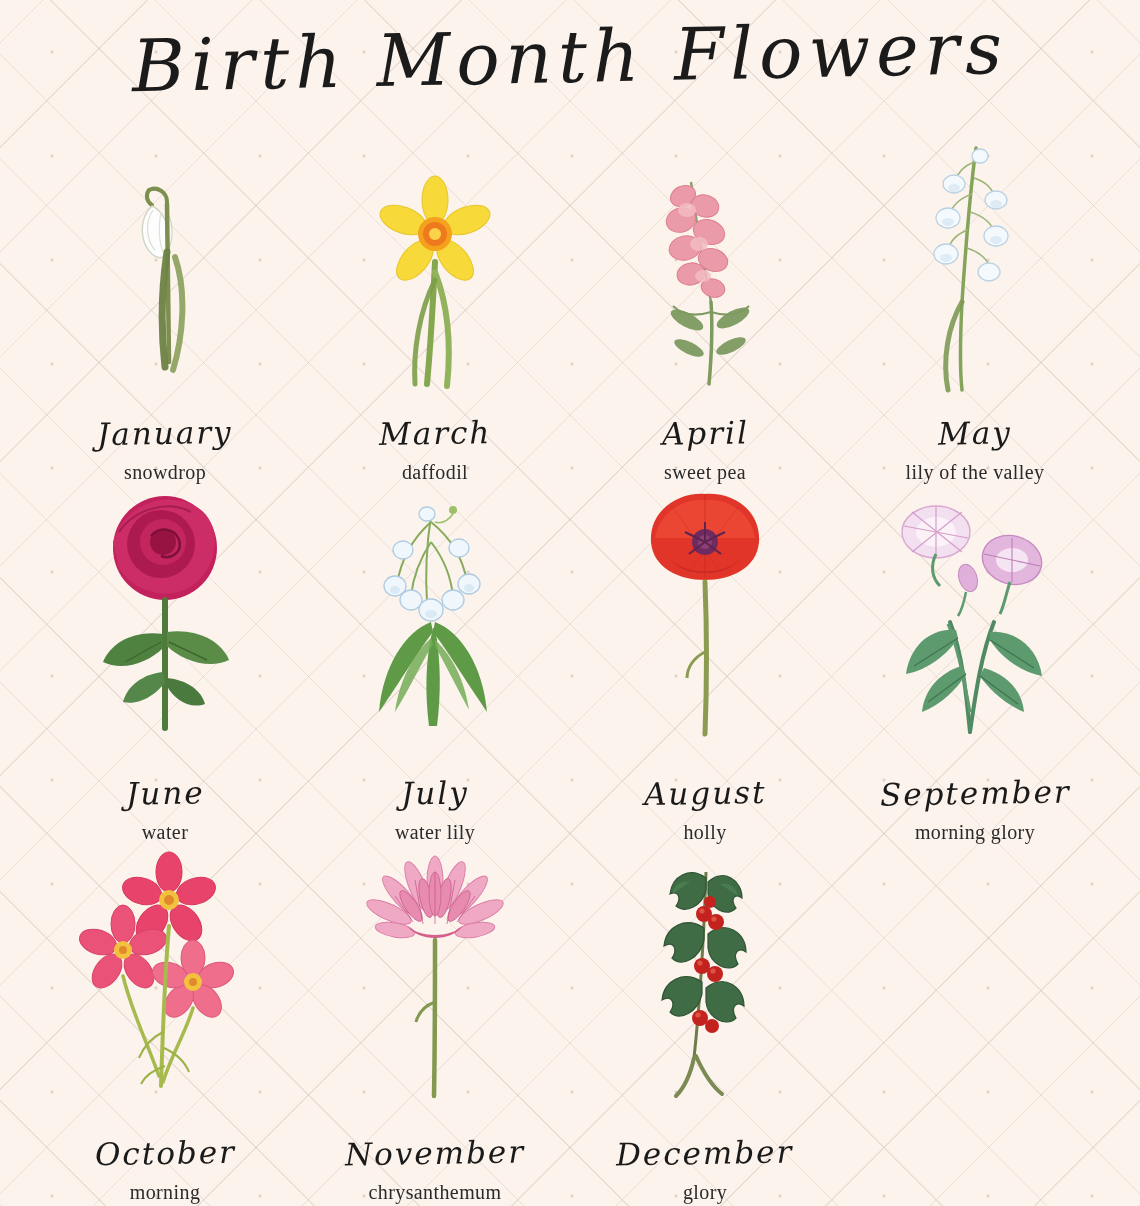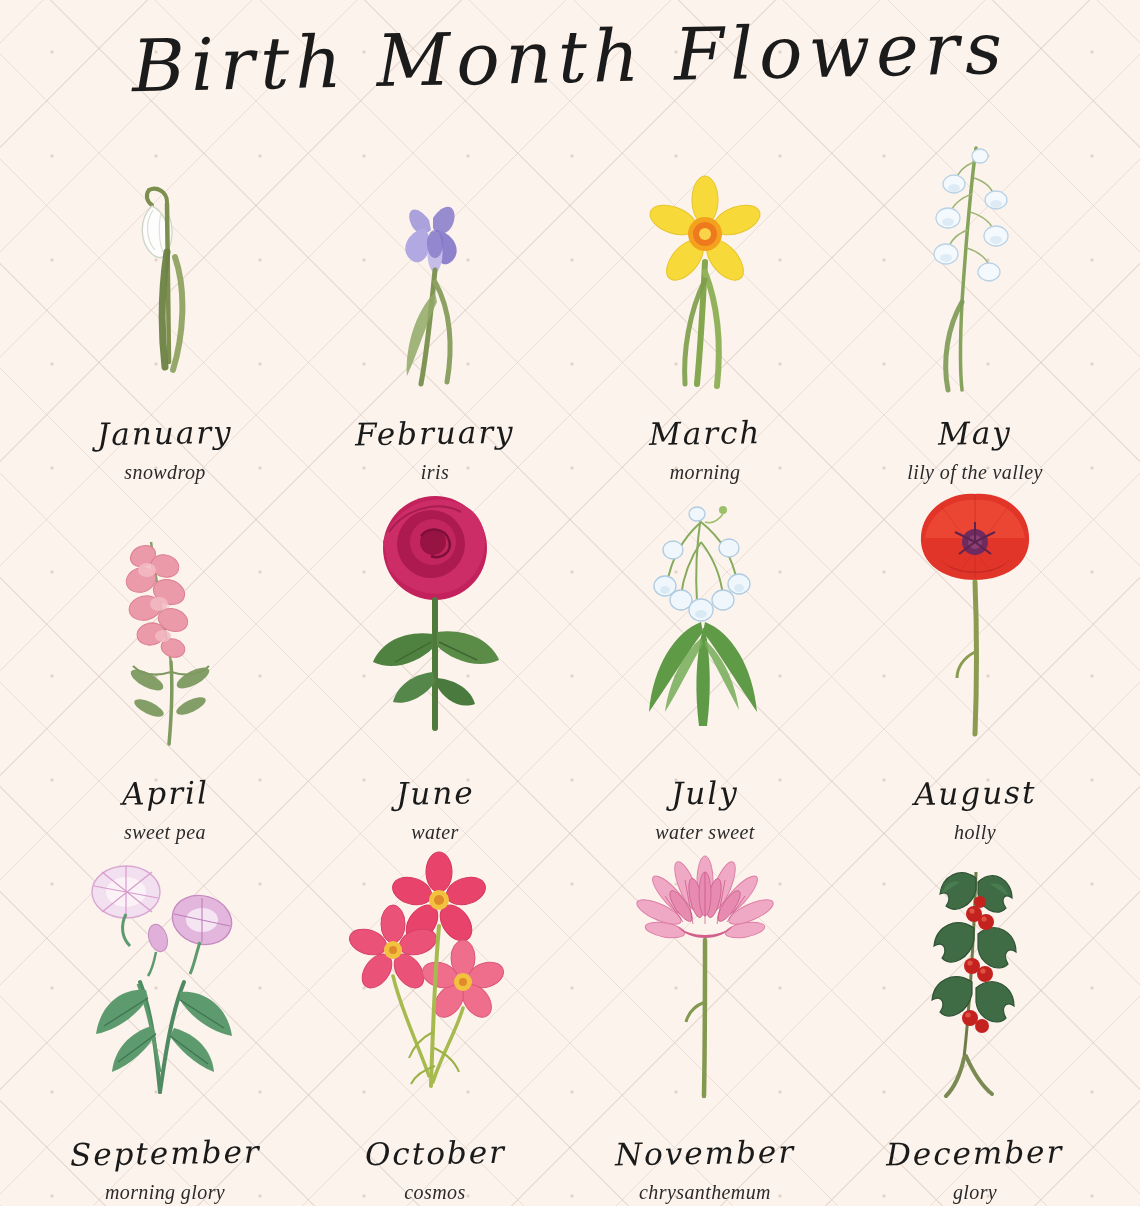--- a/index.html
+++ b/index.html
@@ -89,21 +89,20 @@
     font-style: italic;
     font-size: 31px;
     letter-spacing: 2px;
     color: #1a1a1a;
     line-height: 1.0;
     margin-bottom: 12px;
     transform: rotate(-1deg);
   }
   .flower-name {
     font-family: "Liberation Serif", serif;
-    font-style: italic;
     font-size: 20px;
     color: #2a2a2a;
     letter-spacing: 0.4px;
   }
 </style>
 </head>
 <body>
 
 <div id="page">
   <div id="lattice"></div>
@@ -124,37 +123,20 @@
           <path d="M70 46 C78 58 80 76 72 90" fill="#f7f9f4" stroke="#cfd6c6" stroke-width="1.2"></path>
           <path d="M72 42 L74 200" stroke="#7d8f4e" stroke-width="4.5" fill="none" stroke-linecap="round"></path>
           <path d="M72 90 C66 130 66 170 70 205" stroke="#6d8244" stroke-width="7" fill="none" stroke-linecap="round" opacity="0.95"></path>
           <path d="M80 95 C92 130 88 175 78 208" stroke="#8aa05c" stroke-width="6" fill="none" stroke-linecap="round" opacity="0.9"></path>
         </svg>
       </div>
       <div class="month">January</div>
       <div class="flower-name">snowdrop</div>
     </div>
 
-    <div class="cell">
-      <div class="art">
-        <svg width="160" height="250" viewBox="0 0 160 250">
-          <path d="M74 58 C60 40 50 48 56 62 C60 72 70 74 76 68 Z" fill="#a79ddb" opacity="0.95"></path>
-          <path d="M78 56 C92 36 104 46 98 62 C93 74 82 74 78 66 Z" fill="#9186cf" opacity="0.95"></path>
-          <path d="M70 66 C52 70 44 88 56 98 C66 106 76 92 76 78 Z" fill="#b3a9e2"></path>
-          <path d="M82 68 C100 72 108 90 96 100 C86 108 78 94 80 80 Z" fill="#8e82cc"></path>
-          <path d="M76 70 C70 90 72 106 80 112 C88 106 90 88 84 70 Z" fill="#c6bde9"></path>
-          <ellipse cx="80" cy="82" rx="8" ry="14" fill="#7e71c3" opacity="0.7"></ellipse>
-          <path d="M80 108 C76 150 72 190 66 222" stroke="#7f9455" stroke-width="5" fill="none" stroke-linecap="round"></path>
-          <path d="M80 120 C96 148 98 186 92 220" stroke="#8ca162" stroke-width="5" fill="none" stroke-linecap="round"></path>
-          <path d="M80 130 C60 150 50 186 52 214 C62 192 72 160 82 140 Z" fill="#90a866" opacity="0.85"></path>
-        </svg>
-      </div>
-      <div class="month">February</div>
-      <div class="flower-name">iris</div>
-    </div>
 
     <div class="cell">
       <div class="art">
         <svg width="160" height="250" viewBox="0 0 160 250">
           <g transform="translate(80,72)">
             <g fill="#f7d93a" stroke="#e7c528" stroke-width="1">
               <ellipse cx="0" cy="-34" rx="13" ry="24"></ellipse>
               <ellipse cx="32" cy="-14" rx="13" ry="24" transform="rotate(70 32 -14)"></ellipse>
               <ellipse cx="20" cy="26" rx="13" ry="24" transform="rotate(140 20 26)"></ellipse>
               <ellipse cx="-20" cy="26" rx="13" ry="24" transform="rotate(-140 -20 26)"></ellipse>
@@ -163,56 +145,21 @@
             <circle cx="0" cy="0" r="17" fill="#f4a11e"></circle>
             <circle cx="0" cy="0" r="12" fill="#ef7a1d"></circle>
             <circle cx="0" cy="0" r="6" fill="#fbd34a"></circle>
           </g>
           <path d="M80 100 C78 140 76 180 72 222" stroke="#85a84f" stroke-width="6" fill="none" stroke-linecap="round"></path>
           <path d="M80 110 C94 146 96 186 92 224" stroke="#93b25c" stroke-width="6" fill="none" stroke-linecap="round"></path>
           <path d="M80 118 C64 150 58 190 60 222" stroke="#7c9d49" stroke-width="5" fill="none" stroke-linecap="round" opacity="0.9"></path>
         </svg>
       </div>
       <div class="month">March</div>
-      <div class="flower-name">morning</div>
-    </div>
-
-    <div class="cell">
-      <div class="art">
-        <svg width="170" height="290" viewBox="0 0 170 290">
-          <path d="M86 26 C80 70 76 120 72 180 C70 220 70 250 72 268" stroke="#86a35c" stroke-width="3.5" fill="none" stroke-linecap="round"></path>
-          <g stroke="#9cb575" stroke-width="1.6" fill="none">
-            <path d="M84 40 C74 44 68 50 66 58"></path>
-            <path d="M84 56 C96 60 102 66 104 74"></path>
-            <path d="M82 72 C70 76 62 84 60 92"></path>
-            <path d="M80 90 C94 94 102 102 104 110"></path>
-            <path d="M78 108 C66 112 60 120 58 128"></path>
-            <path d="M77 126 C90 130 98 138 100 146"></path>
-          </g>
-          <g fill="#f4f9fd" stroke="#b9d2e5" stroke-width="1.3">
-            <ellipse cx="64" cy="62" rx="11" ry="9"></ellipse>
-            <ellipse cx="106" cy="78" rx="11" ry="9"></ellipse>
-            <ellipse cx="58" cy="96" rx="12" ry="10"></ellipse>
-            <ellipse cx="106" cy="114" rx="12" ry="10"></ellipse>
-            <ellipse cx="56" cy="132" rx="12" ry="10"></ellipse>
-            <ellipse cx="99" cy="150" rx="11" ry="9"></ellipse>
-            <ellipse cx="90" cy="34" rx="8" ry="7"></ellipse>
-          </g>
-          <g fill="#dceaf5" opacity="0.9">
-            <ellipse cx="64" cy="66" rx="6" ry="4"></ellipse>
-            <ellipse cx="106" cy="82" rx="6" ry="4"></ellipse>
-            <ellipse cx="58" cy="100" rx="6" ry="4"></ellipse>
-            <ellipse cx="106" cy="118" rx="6" ry="4"></ellipse>
-            <ellipse cx="56" cy="136" rx="6" ry="4"></ellipse>
-          </g>
-          <path d="M72 180 C58 204 52 238 58 268" stroke="#7d9a55" stroke-width="5" fill="none" stroke-linecap="round" opacity="0.9"></path>
-        </svg>
-      </div>
-      <div class="month">May</div>
-      <div class="flower-name">lily of the valley</div>
+      <div class="flower-name">daffodil</div>
     </div>
 
     <div class="cell">
       <div class="art">
         <svg width="160" height="250" viewBox="0 0 160 250">
           <path d="M66 20 C70 50 78 100 86 140" stroke="#8aa069" stroke-width="2.5" fill="none"></path>
           <g fill="#eb9aa9" stroke="#dd7f92" stroke-width="1">
             <ellipse cx="58" cy="34" rx="13" ry="10" transform="rotate(-25 58 34)"></ellipse>
             <ellipse cx="80" cy="44" rx="14" ry="11" transform="rotate(15 80 44)"></ellipse>
             <ellipse cx="56" cy="58" rx="15" ry="12" transform="rotate(-18 56 58)"></ellipse>
@@ -237,20 +184,55 @@
           <path d="M86 150 C66 156 54 150 48 144" stroke="#7e9a60" stroke-width="2" fill="none"></path>
           <path d="M86 150 C106 156 118 150 124 144" stroke="#7e9a60" stroke-width="2" fill="none"></path>
         </svg>
       </div>
       <div class="month">April</div>
       <div class="flower-name">sweet pea</div>
     </div>
 
     <div class="cell">
       <div class="art">
+        <svg width="170" height="290" viewBox="0 0 170 290">
+          <path d="M86 26 C80 70 76 120 72 180 C70 220 70 250 72 268" stroke="#86a35c" stroke-width="3.5" fill="none" stroke-linecap="round"></path>
+          <g stroke="#9cb575" stroke-width="1.6" fill="none">
+            <path d="M84 40 C74 44 68 50 66 58"></path>
+            <path d="M84 56 C96 60 102 66 104 74"></path>
+            <path d="M82 72 C70 76 62 84 60 92"></path>
+            <path d="M80 90 C94 94 102 102 104 110"></path>
+            <path d="M78 108 C66 112 60 120 58 128"></path>
+            <path d="M77 126 C90 130 98 138 100 146"></path>
+          </g>
+          <g fill="#f4f9fd" stroke="#b9d2e5" stroke-width="1.3">
+            <ellipse cx="64" cy="62" rx="11" ry="9"></ellipse>
+            <ellipse cx="106" cy="78" rx="11" ry="9"></ellipse>
+            <ellipse cx="58" cy="96" rx="12" ry="10"></ellipse>
+            <ellipse cx="106" cy="114" rx="12" ry="10"></ellipse>
+            <ellipse cx="56" cy="132" rx="12" ry="10"></ellipse>
+            <ellipse cx="99" cy="150" rx="11" ry="9"></ellipse>
+            <ellipse cx="90" cy="34" rx="8" ry="7"></ellipse>
+          </g>
+          <g fill="#dceaf5" opacity="0.9">
+            <ellipse cx="64" cy="66" rx="6" ry="4"></ellipse>
+            <ellipse cx="106" cy="82" rx="6" ry="4"></ellipse>
+            <ellipse cx="58" cy="100" rx="6" ry="4"></ellipse>
+            <ellipse cx="106" cy="118" rx="6" ry="4"></ellipse>
+            <ellipse cx="56" cy="136" rx="6" ry="4"></ellipse>
+          </g>
+          <path d="M72 180 C58 204 52 238 58 268" stroke="#7d9a55" stroke-width="5" fill="none" stroke-linecap="round" opacity="0.9"></path>
+        </svg>
+      </div>
+      <div class="month">May</div>
+      <div class="flower-name">lily of the valley</div>
+    </div>
+
+    <div class="cell">
+      <div class="art">
         <svg width="200" height="290" viewBox="0 0 200 290">
           <g transform="translate(100,66)">
             <circle cx="0" cy="0" r="52" fill="#c2215c"></circle>
             <path d="M-52 -6 C-40 -44 0 -58 30 -42 C56 -28 56 10 34 32 C10 56 -30 46 -46 20 Z" fill="#cd2d66"></path>
             <circle cx="-4" cy="-4" r="34" fill="#ac1a50"></circle>
             <circle cx="-2" cy="-6" r="23" fill="#c3265e"></circle>
             <circle cx="-2" cy="-6" r="13" fill="#961342"></circle>
             <path d="M-14 -12 C-6 -22 10 -20 14 -8 C18 4 6 12 -4 8" fill="none" stroke="#7d0f38" stroke-width="2.5"></path>
             <path d="M-46 -16 C-30 -40 4 -48 26 -36" fill="none" stroke="#8f1343" stroke-width="2" opacity="0.6"></path>
           </g>
@@ -299,21 +281,21 @@
           </g>
           <g fill="#76ad58" opacity="0.85">
             <path d="M96 156 C78 172 64 200 60 230 C76 204 88 178 98 162 Z"></path>
             <path d="M100 158 C118 174 130 200 134 228 C120 202 108 178 100 164 Z"></path>
           </g>
           <circle cx="118" cy="28" r="4" fill="#9cc069"></circle>
           <path d="M118 32 C112 40 106 42 100 40" stroke="#9cc069" stroke-width="1.6" fill="none"></path>
         </svg>
       </div>
       <div class="month">July</div>
-      <div class="flower-name">water sweet</div>
+      <div class="flower-name">water lily</div>
     </div>
 
     <div class="cell">
       <div class="art">
         <svg width="180" height="290" viewBox="0 0 180 290">
           <g transform="translate(90,60)">
             <path d="M-54 0 C-56 -32 -26 -50 0 -48 C28 -50 56 -32 54 0 C52 26 26 38 0 38 C-26 38 -52 26 -54 0 Z" fill="#e2352a"></path>
             <path d="M-50 -4 C-46 -30 -20 -44 0 -42 C22 -44 46 -30 50 -4" fill="#ee4b36" opacity="0.8"></path>
             <path d="M-36 16 C-20 34 20 34 36 16 C22 36 -22 36 -36 16 Z" fill="#c62a23"></path>
             <path d="M0 -48 L0 36" stroke="#c02820" stroke-width="1.2" opacity="0.5"></path>
@@ -425,21 +407,21 @@
           <path d="M58 134 C66 168 82 200 94 234" stroke="#a6ba4e" stroke-width="3.5" fill="none" stroke-linecap="round"></path>
           <path d="M128 166 C120 192 106 214 98 240" stroke="#a6ba4e" stroke-width="3.5" fill="none" stroke-linecap="round"></path>
           <g stroke="#9cb246" stroke-width="2" fill="none">
             <path d="M98 190 C86 196 78 206 74 216"></path>
             <path d="M99 206 C112 212 120 220 124 230"></path>
             <path d="M100 224 C88 228 80 234 76 242"></path>
           </g>
         </svg>
       </div>
       <div class="month">October</div>
-      <div class="flower-name">cosmos</div>
+      <div class="flower-name">morning</div>
     </div>
 
     <div class="cell">
       <div class="art">
         <svg width="190" height="290" viewBox="0 0 190 290">
           <g transform="translate(95,74)">
             <g fill="#f0a9c4" stroke="#dd7fa6" stroke-width="1">
               <ellipse cx="0" cy="-34" rx="8" ry="26"></ellipse>
               <ellipse cx="-18" cy="-30" rx="8" ry="26" transform="rotate(-22 -18 -30)"></ellipse>
               <ellipse cx="18" cy="-30" rx="8" ry="26" transform="rotate(22 18 -30)"></ellipse>

